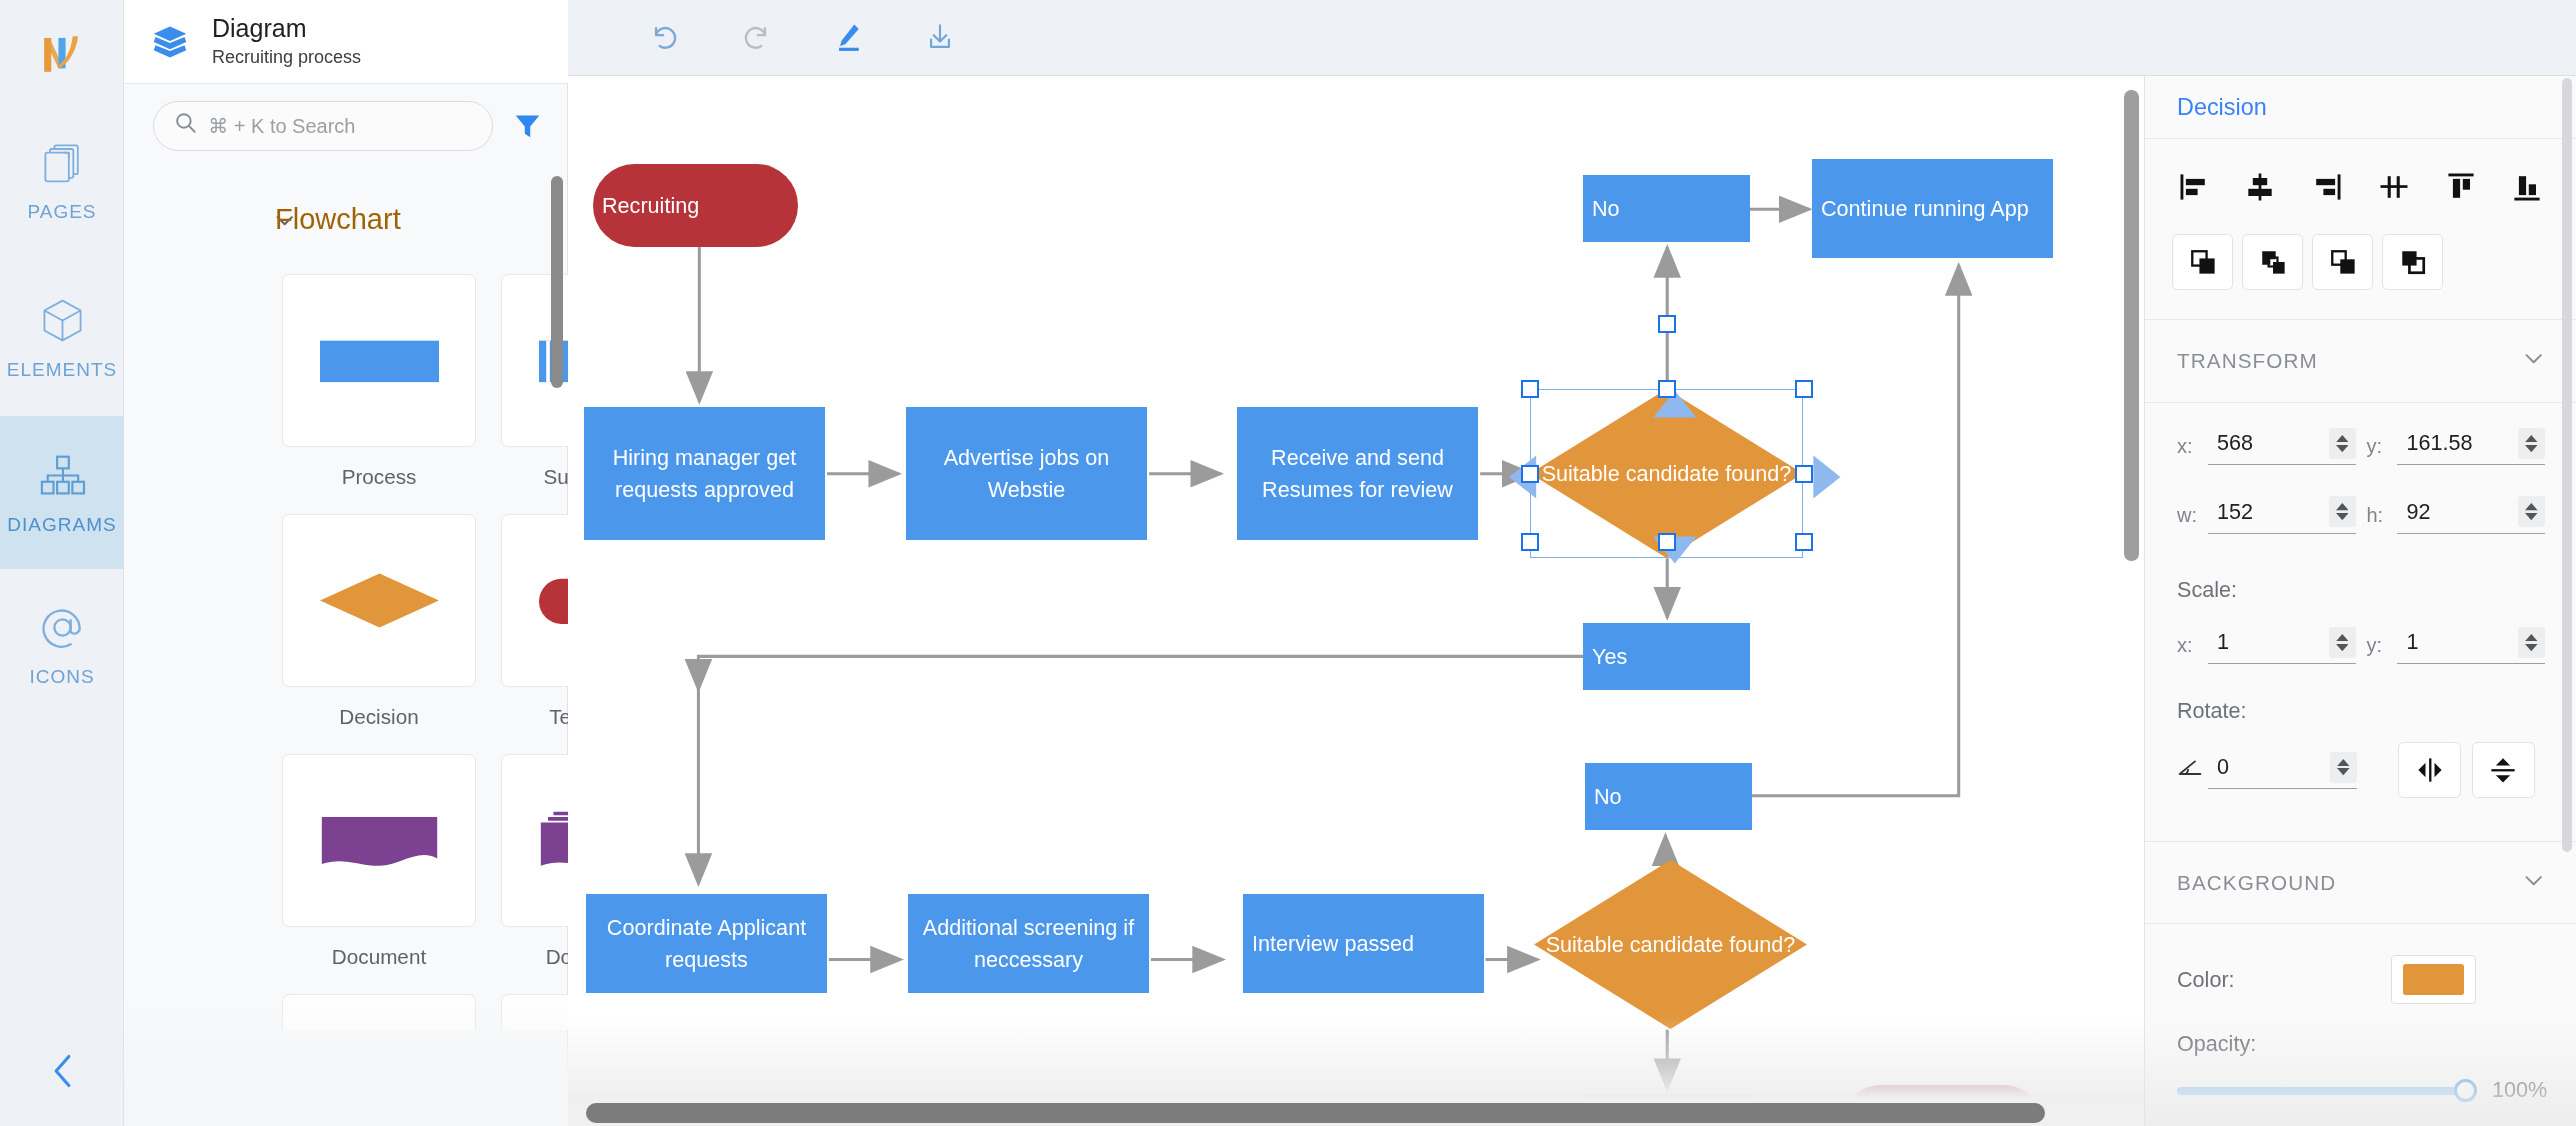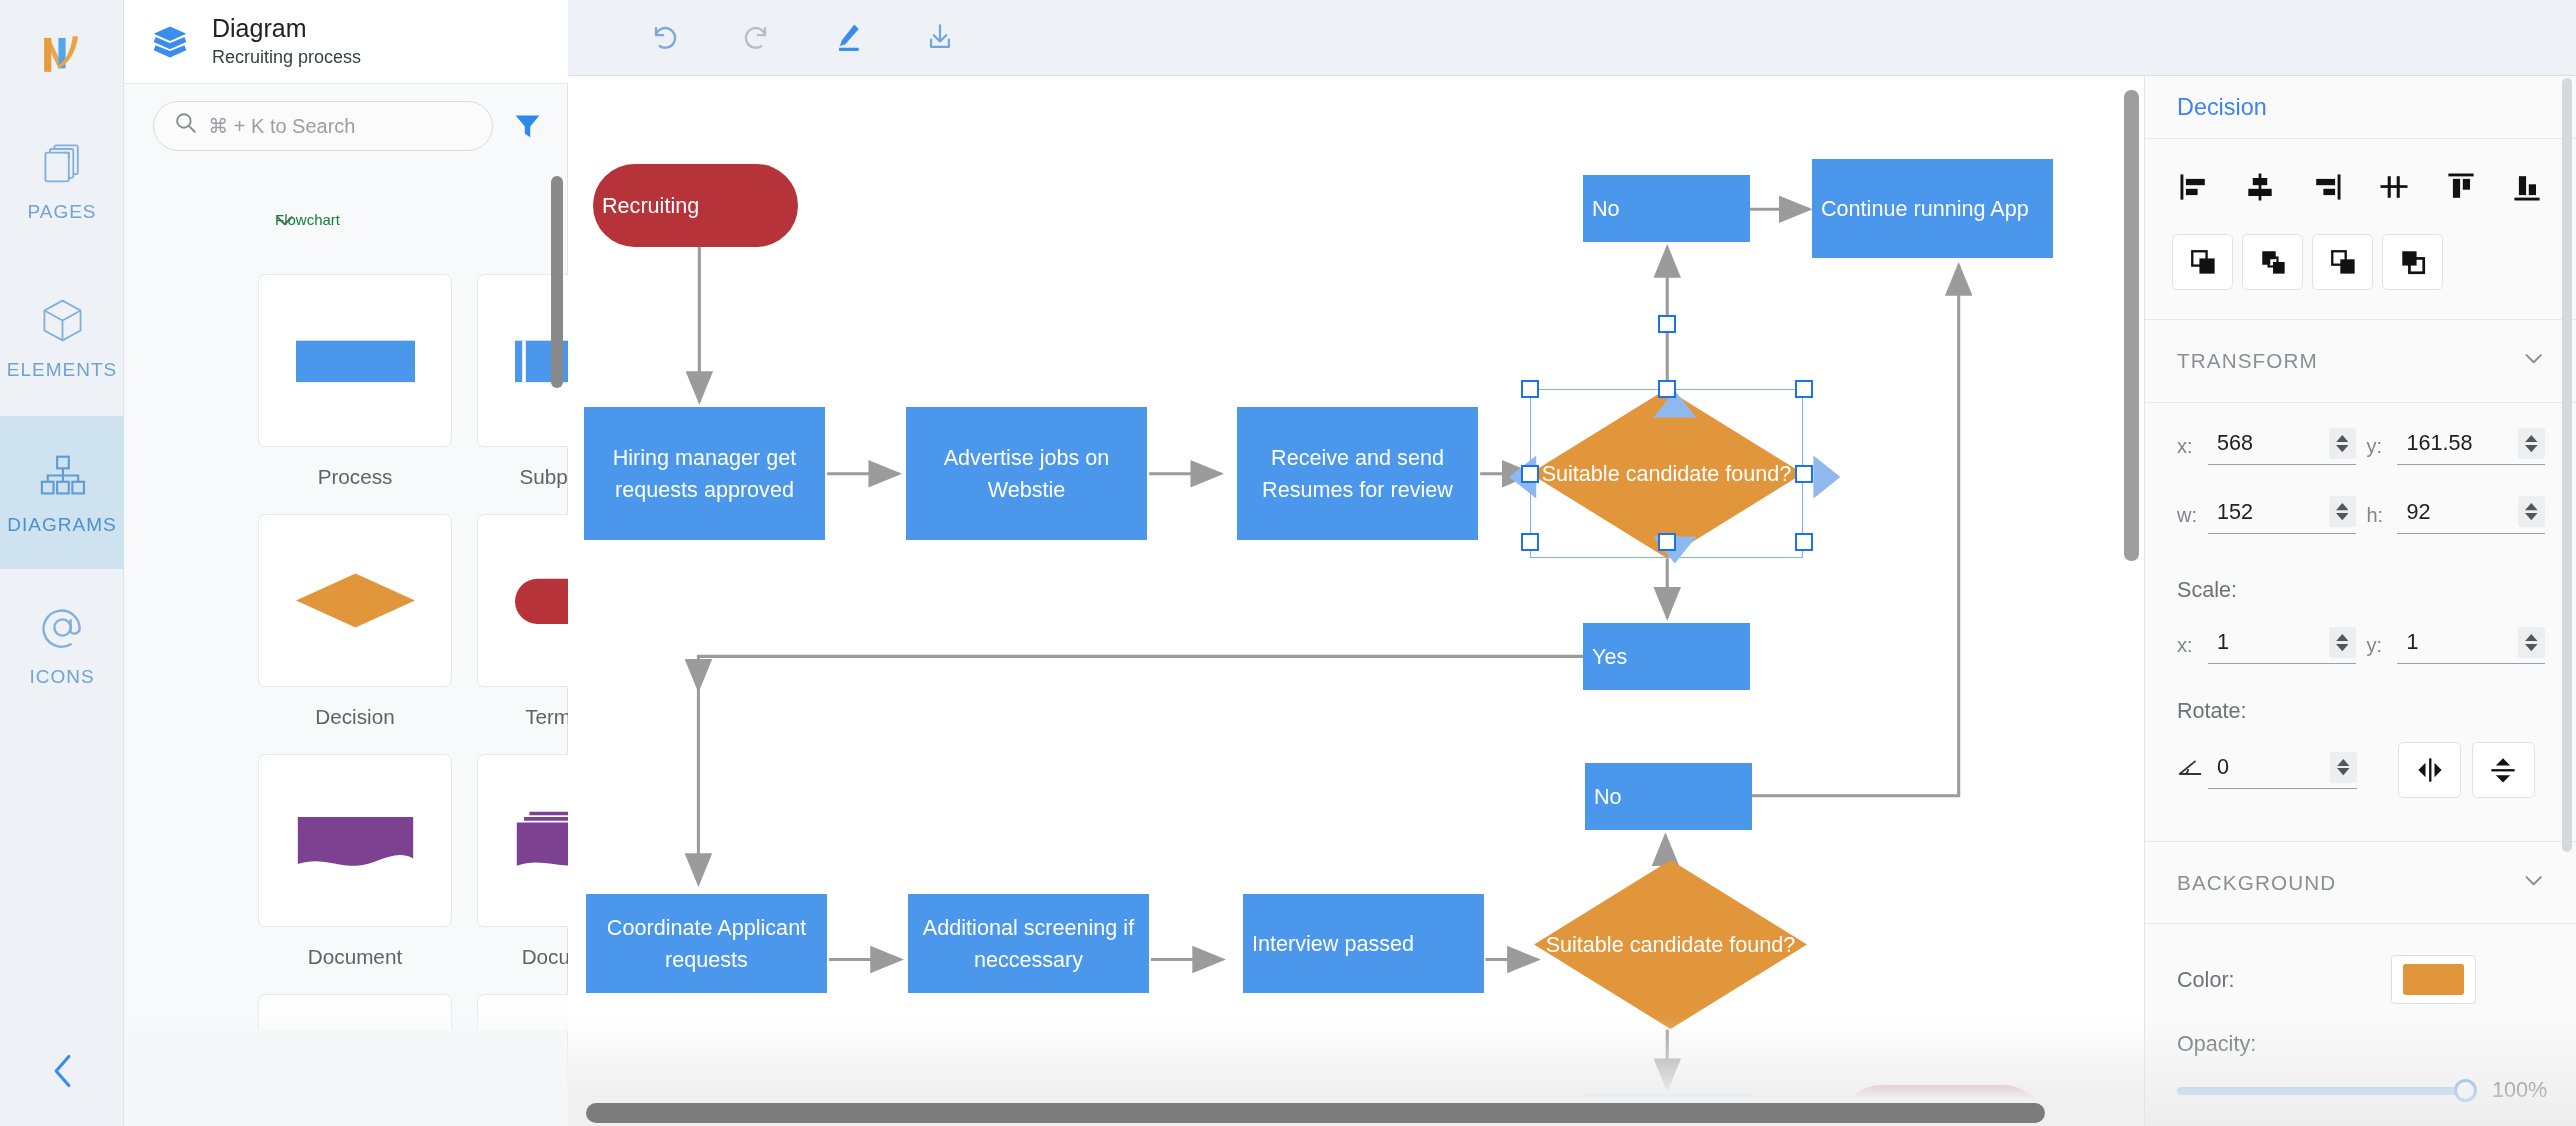--- a/index.html
+++ b/index.html
@@ -59,25 +59,25 @@
     background: #fbfbfc; display:flex; align-items:center; padding-left: 20px;
     font-size: 20px; color:#9aa0a6; cursor: text;
   }
   #search-box .sb-text { margin-left: 10.8px; color:#9aa0a6; }
   #filter-btn { margin-left: 20px; cursor:pointer; display:flex; align-items:center; }
 
   #group-row {
     position: absolute; left: 0; top: 193px; width: 444px; height: 52px;
     display:flex; align-items:center; padding-left: 151px;
   }
-  #group-row .gr-label { font-size: 15px; color:#15803d; }
+  #group-row .gr-label { font-size: 29px; color:#a16207; }
   #group-chevron { position:absolute; left: 149px; top: 209px; cursor:pointer; }
 
   #shape-grid {
-    position: absolute; left: 134px; top: 274px; width: 270px;
+    position: absolute; left: 158px; top: 274px; width: 270px;
   }
   .shape-row { display:flex; gap: 25px; margin-bottom: 25px; }
   .shape-cell { width: 194px; }
   .shape-tile {
     width: 194px; height: 173px; background: #ffffff;
     border: 0.9px solid #e6e8eb; border-radius: 7.2px;
     display:flex; align-items:center; justify-content:center; cursor: grab;
   }
   .shape-name { margin-top: 18px; text-align:center; font-size: 20.7px; color:#5f6368; }
 

